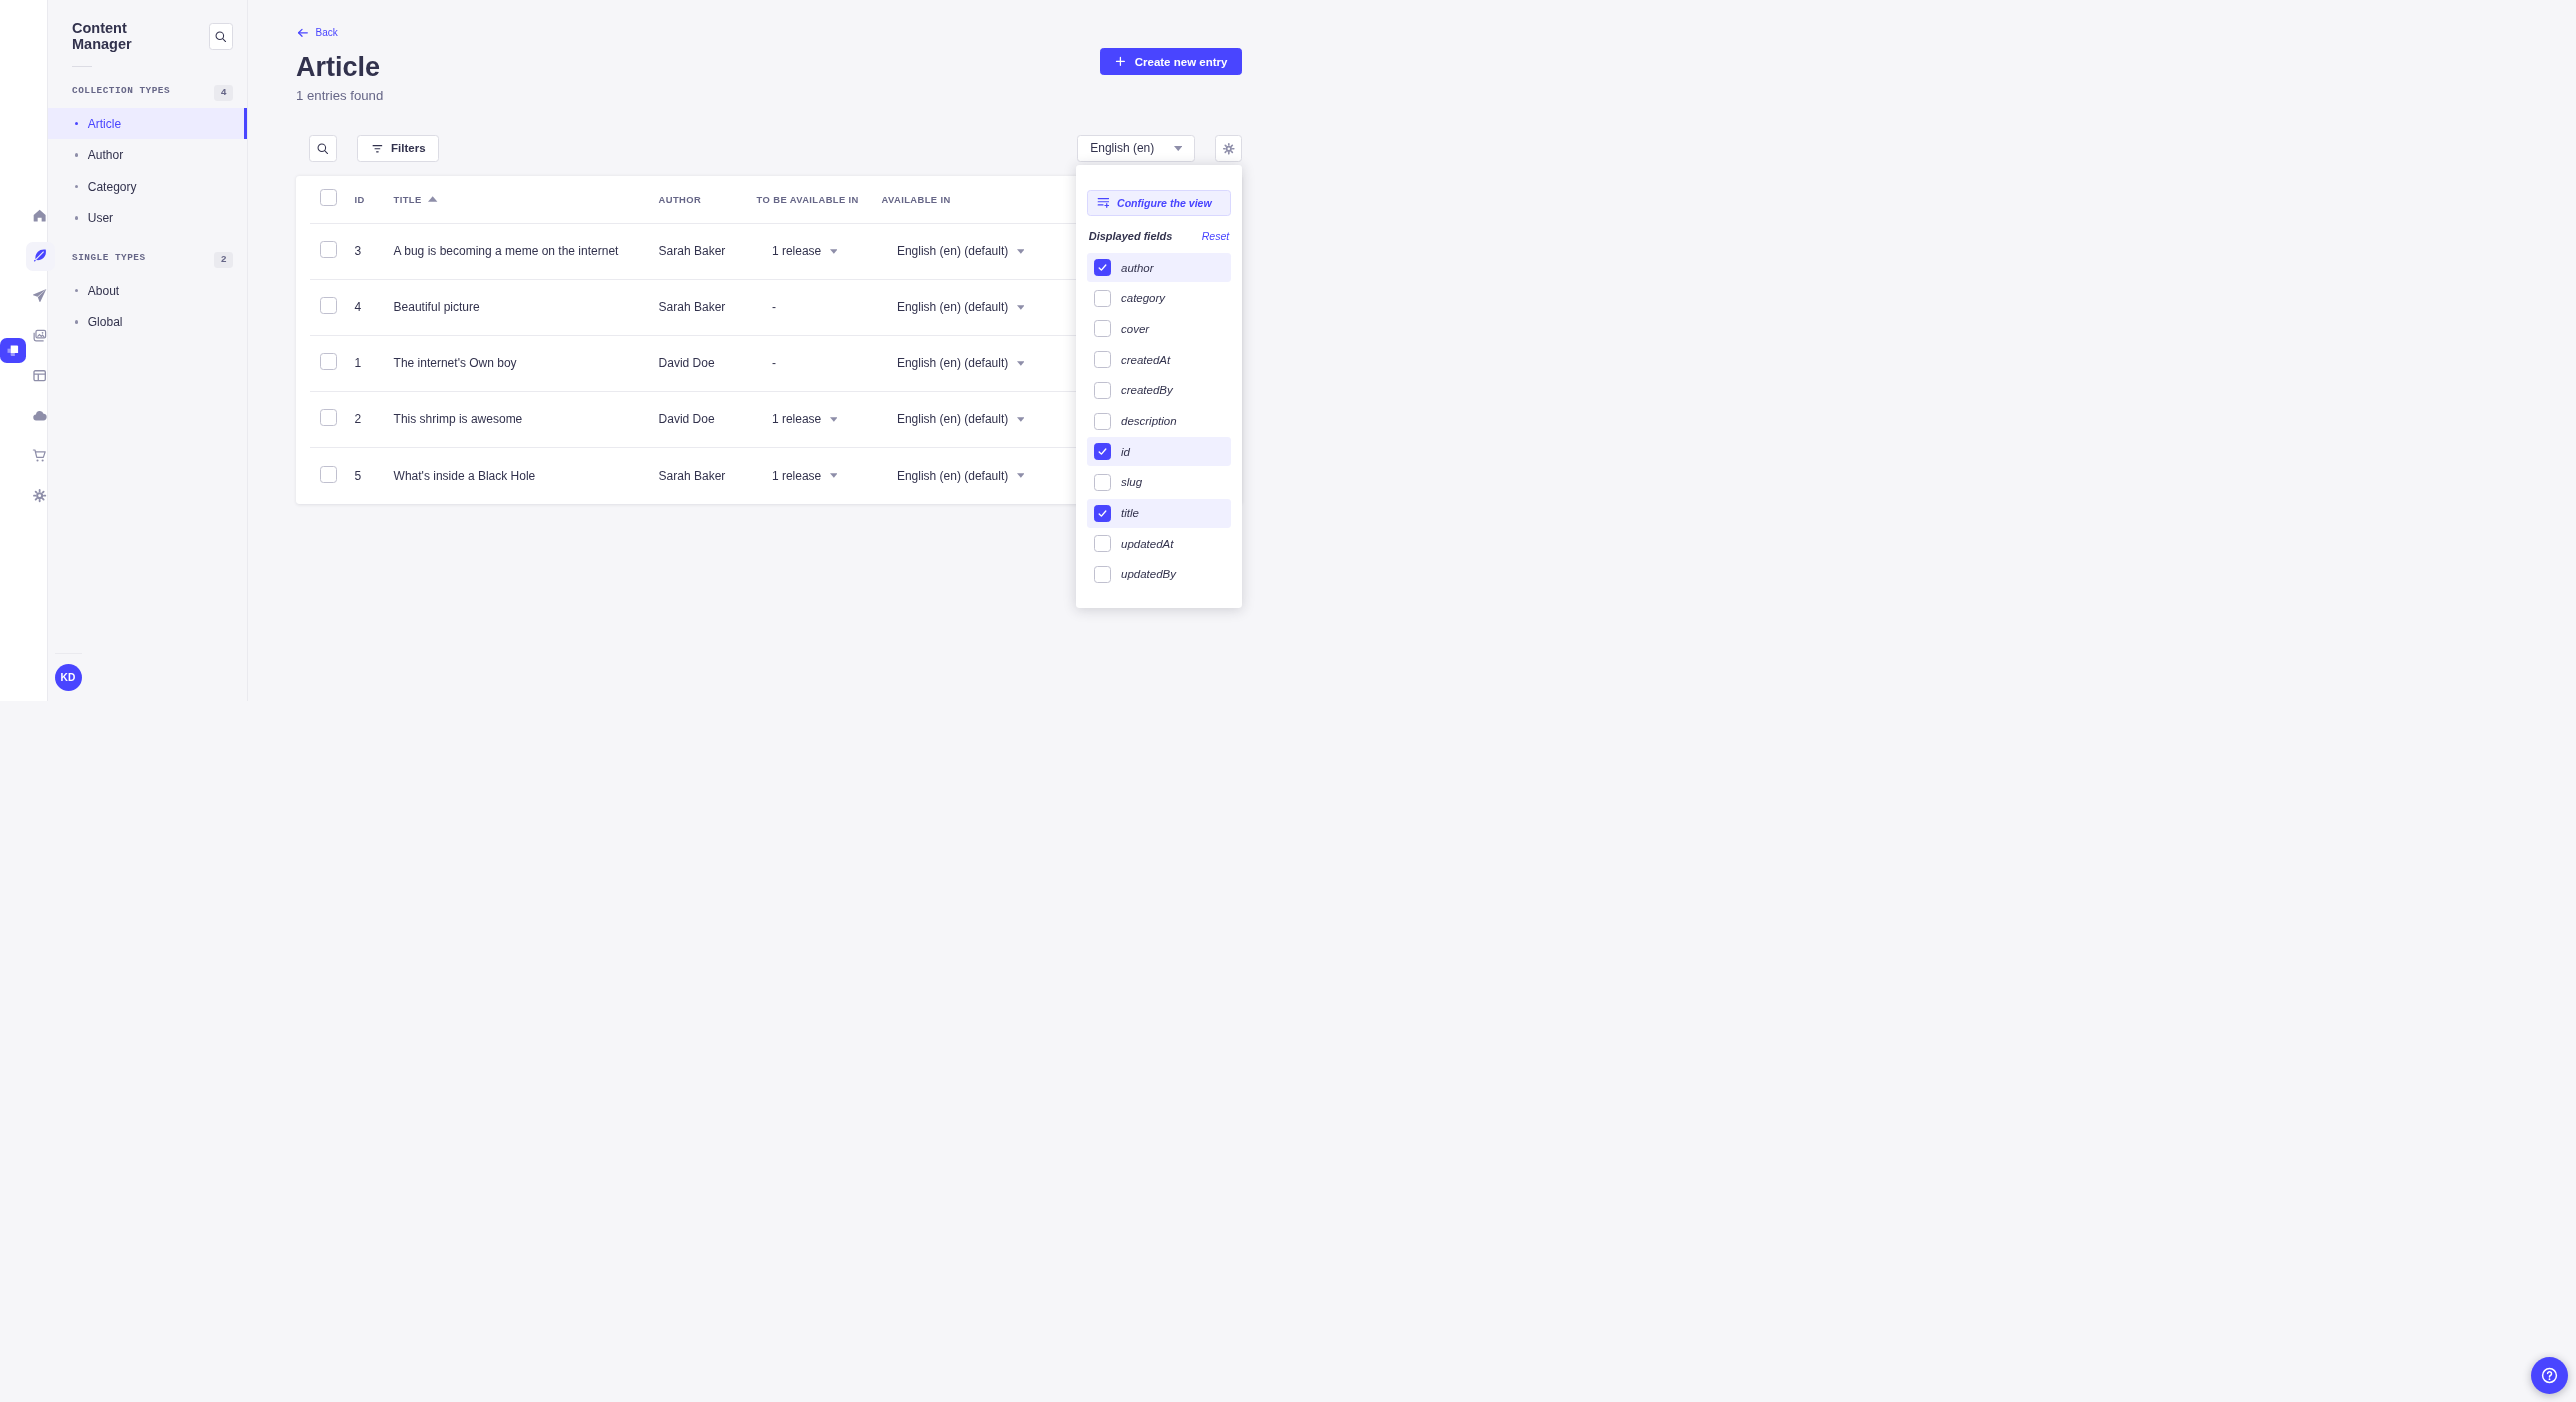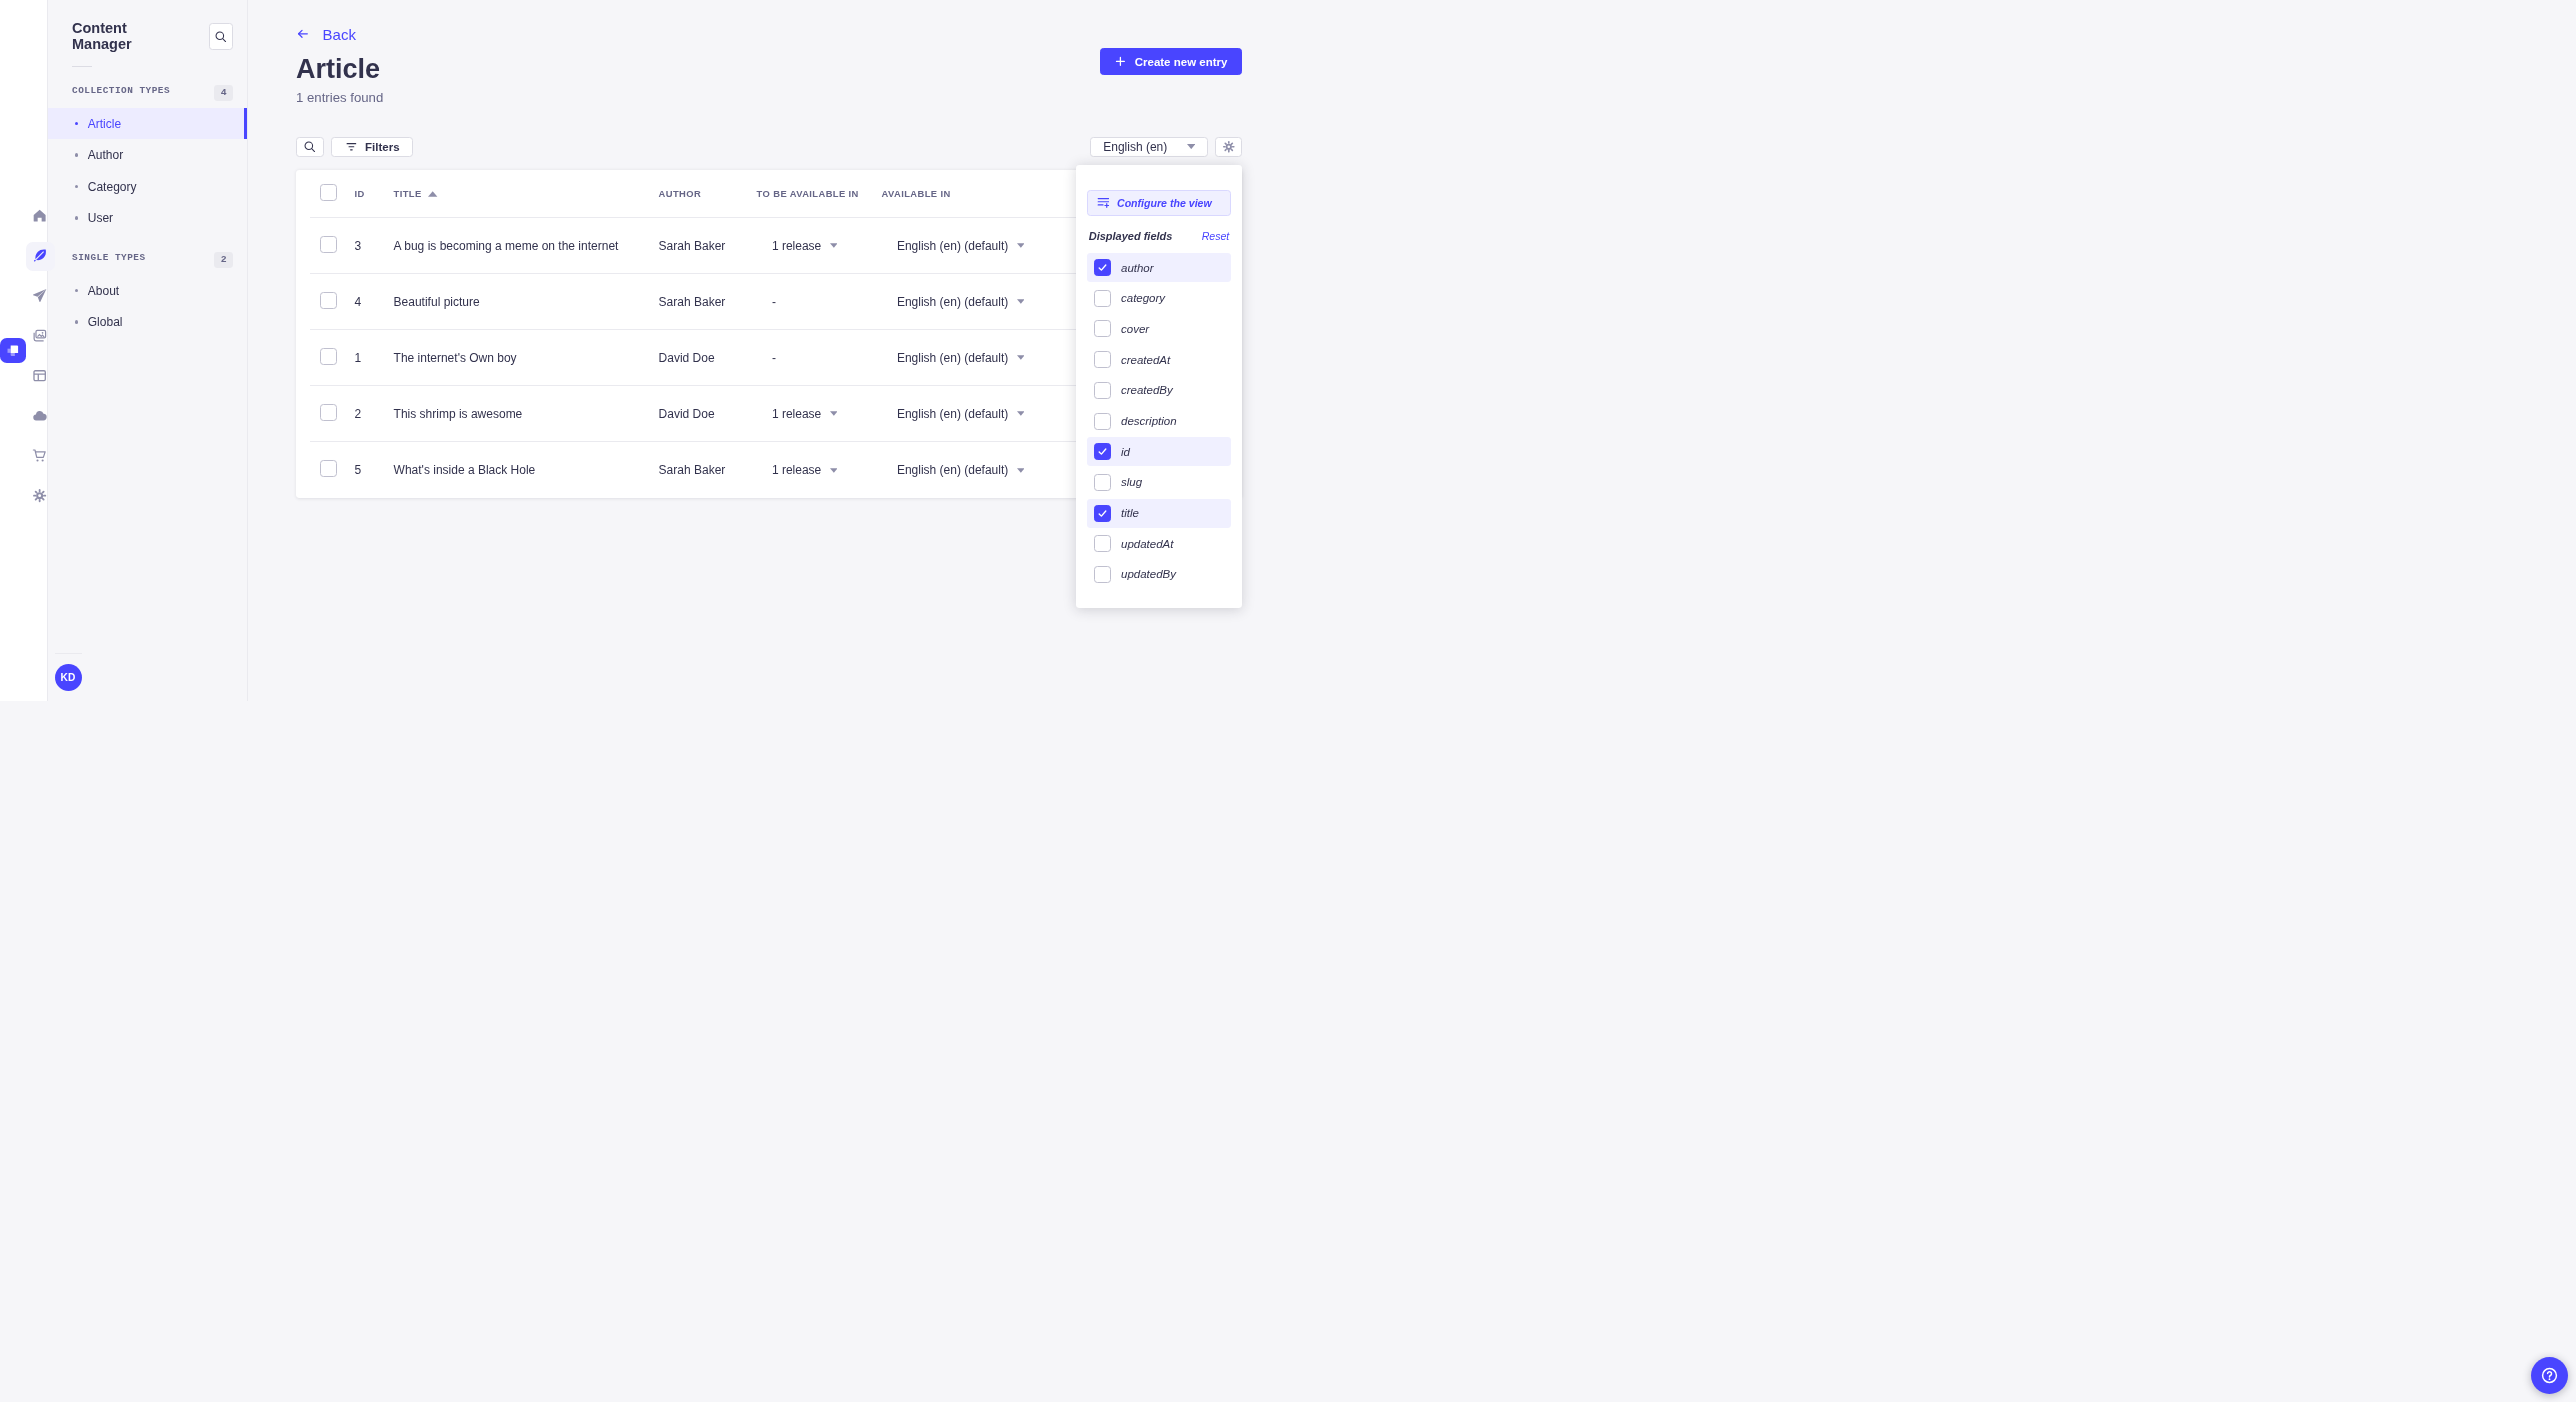--- a/index.html
+++ b/index.html
@@ -41,32 +41,32 @@
   .nav-list .nav-item { height:31.5px; display:flex; align-items:center; gap:9.4px; padding-left:27px;
               font-size:12px; color:#32324d; position:relative; cursor:pointer; }
   .bullet { width:3.4px; height:3.4px; border-radius:50%; background:#8e8ea9; flex:none; }
   .nav-item.active { background:#edecff; color:#4945ff; font-weight:500; }
   .nav-item.active .bullet { background:#4945ff; }
   .nav-item.active::after { content:""; position:absolute; right:0; top:0; bottom:0; width:2.6px; background:#4945ff; }
 
   
   .main { flex:1; position:relative; padding:0 48px; }
   .back-row { padding-top:25.6px; }
-  .back-link { display:inline-flex; align-items:center; gap:13px; color:#4945ff; font-size:15px;
+  .back-link { display:inline-flex; align-items:center; gap:6px; color:#4945ff; font-size:10px;
                font-weight:500; cursor:pointer; }
   .page-head { margin-top:10.2px; }
   .page-title { font-size:27px; line-height:31px; font-weight:700; color:#32324d; }
   .page-sub { margin-top:5.1px; font-size:13.2px; color:#666687; }
   .create-btn { position:absolute; top:48px; right:48px; height:27px; display:flex; align-items:center;
                 gap:7.7px; padding:0 13.6px; background:#4945ff; border:0.9px solid #4945ff; border-radius:3.4px;
                 color:#fff; font-size:11.5px; font-weight:600; cursor:pointer; }
 
   .toolbar { margin-top:31.5px; display:flex; align-items:center; gap:6.8px; }
-  .tb-btn { height:20px; background:#fff; border:0.9px solid #dcdce4; border-radius:3.4px;
-            display:flex; align-items:center; justify-content:center; color:#32324d; cursor:pointer; }
+  .tb-btn { height:27px; background:#fff; border:0.9px solid #dcdce4; border-radius:3.4px;
+            display:flex; align-items:center; justify-content:center; color:#32324d; cursor:pointer;margin-left:13px; }
   .tb-icon-btn { width:28px; }
   .filters-btn { padding:0 12.8px; gap:7.7px; font-size:11.5px; font-weight:600; }
   .tb-right { margin-left:auto; display:flex; align-items:center; gap:6.8px; }
   .locale-btn { width:118px; justify-content:space-between; padding:0 12px; font-size:12px; }
   .gear-btn { width:27px; color:#8e8ea9; }
 
   
   .table-card { margin-top:13.6px; background:#fff; border-radius:3.4px;
                 box-shadow:0 0.9px 3.4px rgba(33,33,52,.1); width:946px; }
   .grid { display:grid; grid-template-columns:45px 39px 265px 98px 125px 1fr;

